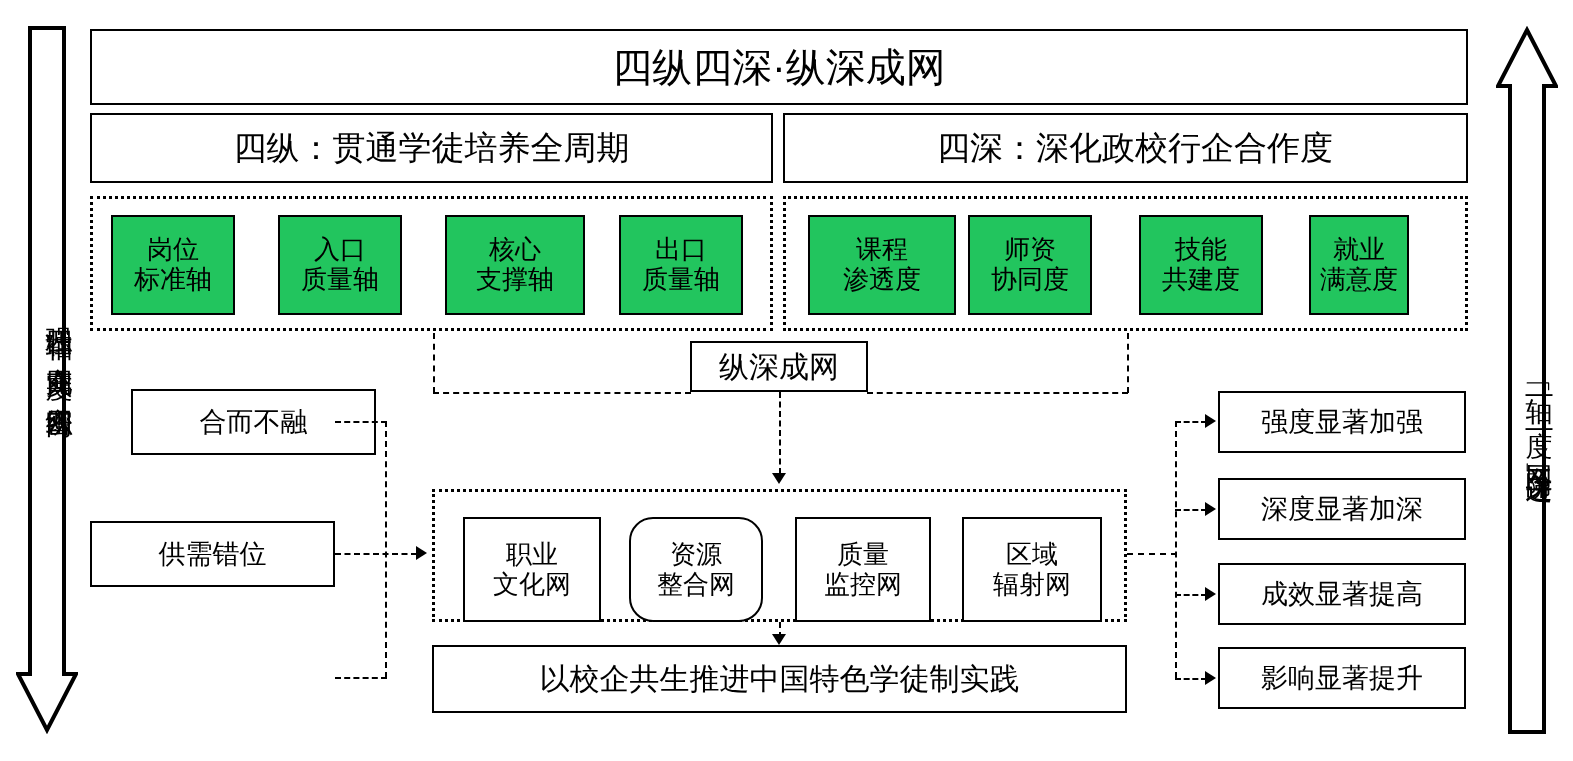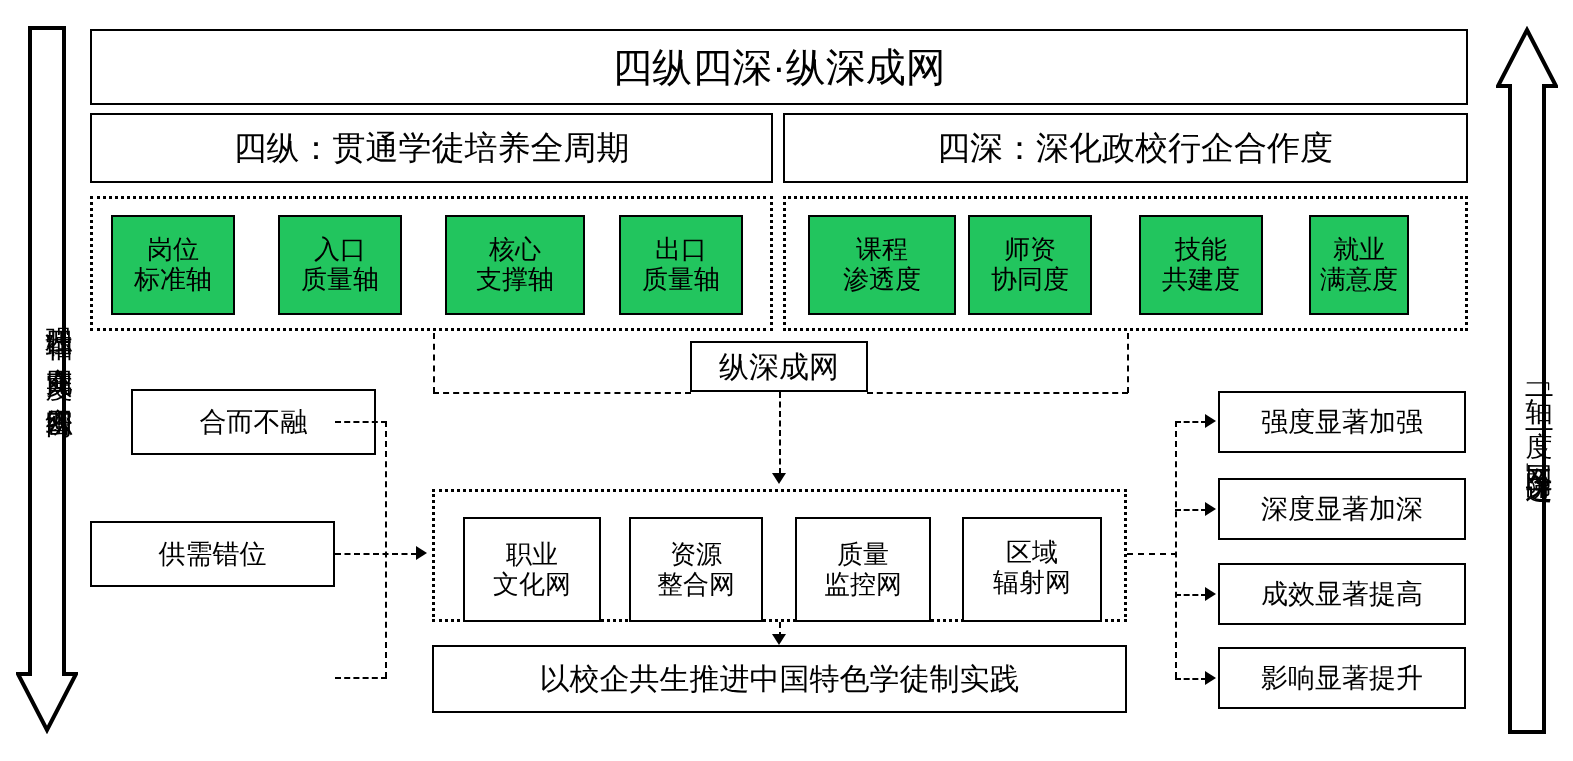--- a/index.html
+++ b/index.html
@@ -161,25 +161,25 @@
   <div class="hline" style="left:867px; top:392px; width:261px;"></div>
 
   <div class="sbox" id="zs-box">纵深成网</div>
 
   <div class="vline" style="left:779px; top:392px; height:82px;"></div>
   <div class="arrowD" style="left:772px; top:473px;"></div>
 
   <div class="dotbox" id="net-wrap">
     <div class="net-cell" style="left:28px; width:138px;">职业
 文化网</div>
-    <div class="net-cell" style="left:194px; width:134px;">资源
+    <div class="net-cell" style="left:194px; width:134px;border-radius:24px;">资源
 整合网</div>
     <div class="net-cell" style="left:360px; width:136px;">质量
 监控网</div>
-    <div class="net-cell" style="left:527px; width:140px;font-family:Liberation Mono, monospace;">区域
+    <div class="net-cell" style="left:527px; width:140px;">区域
 辐射网</div>
   </div>
 
   <div class="vline" style="left:779px; top:622px; height:16px;"></div>
   <div class="arrowD" style="left:772px; top:634px;"></div>
 
   <div class="sbox prob" style="top:389px;margin-left:41px;">合而不融</div>
   <div class="sbox prob" style="top:521px;">供需错位</div>
 
   <div class="hline" style="left:335px; top:421px; width:52px;"></div>

